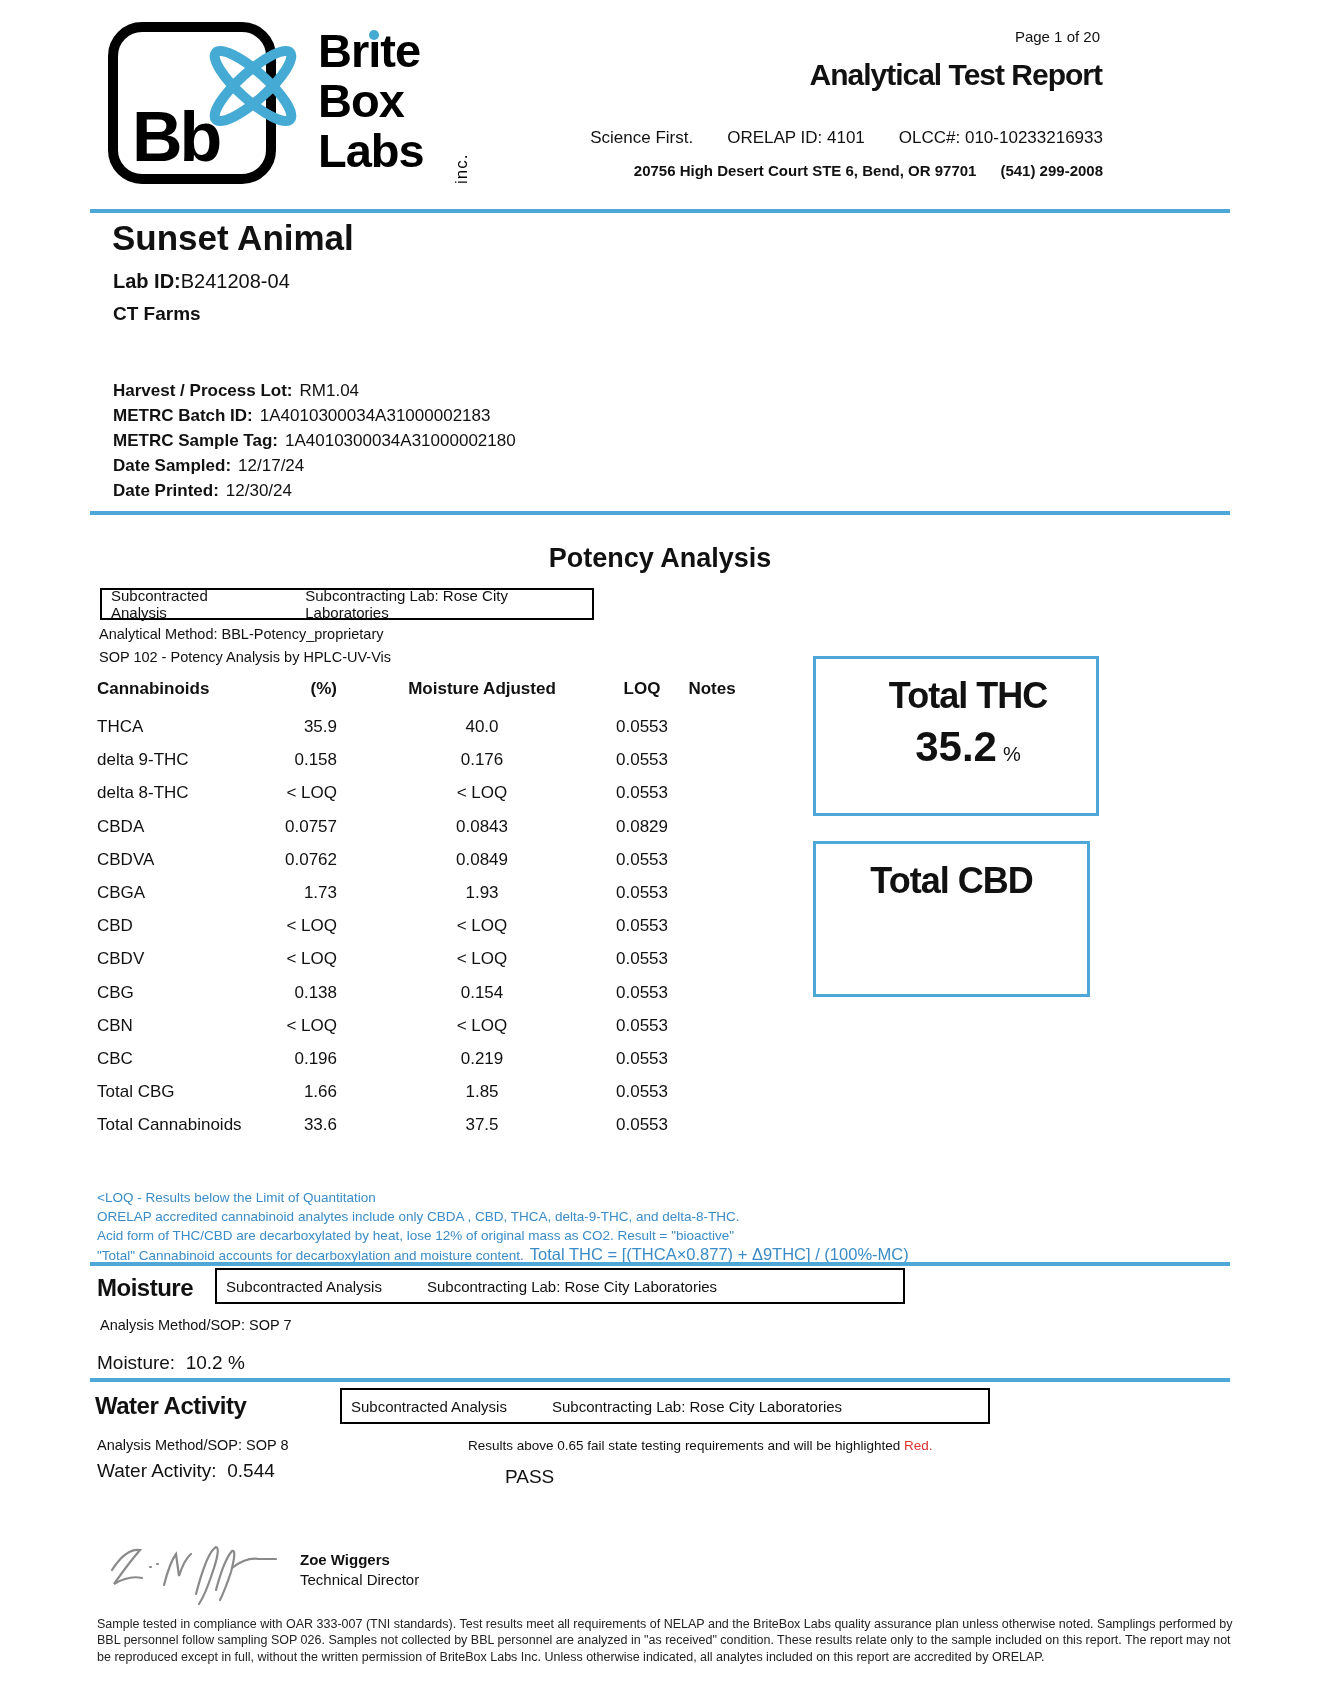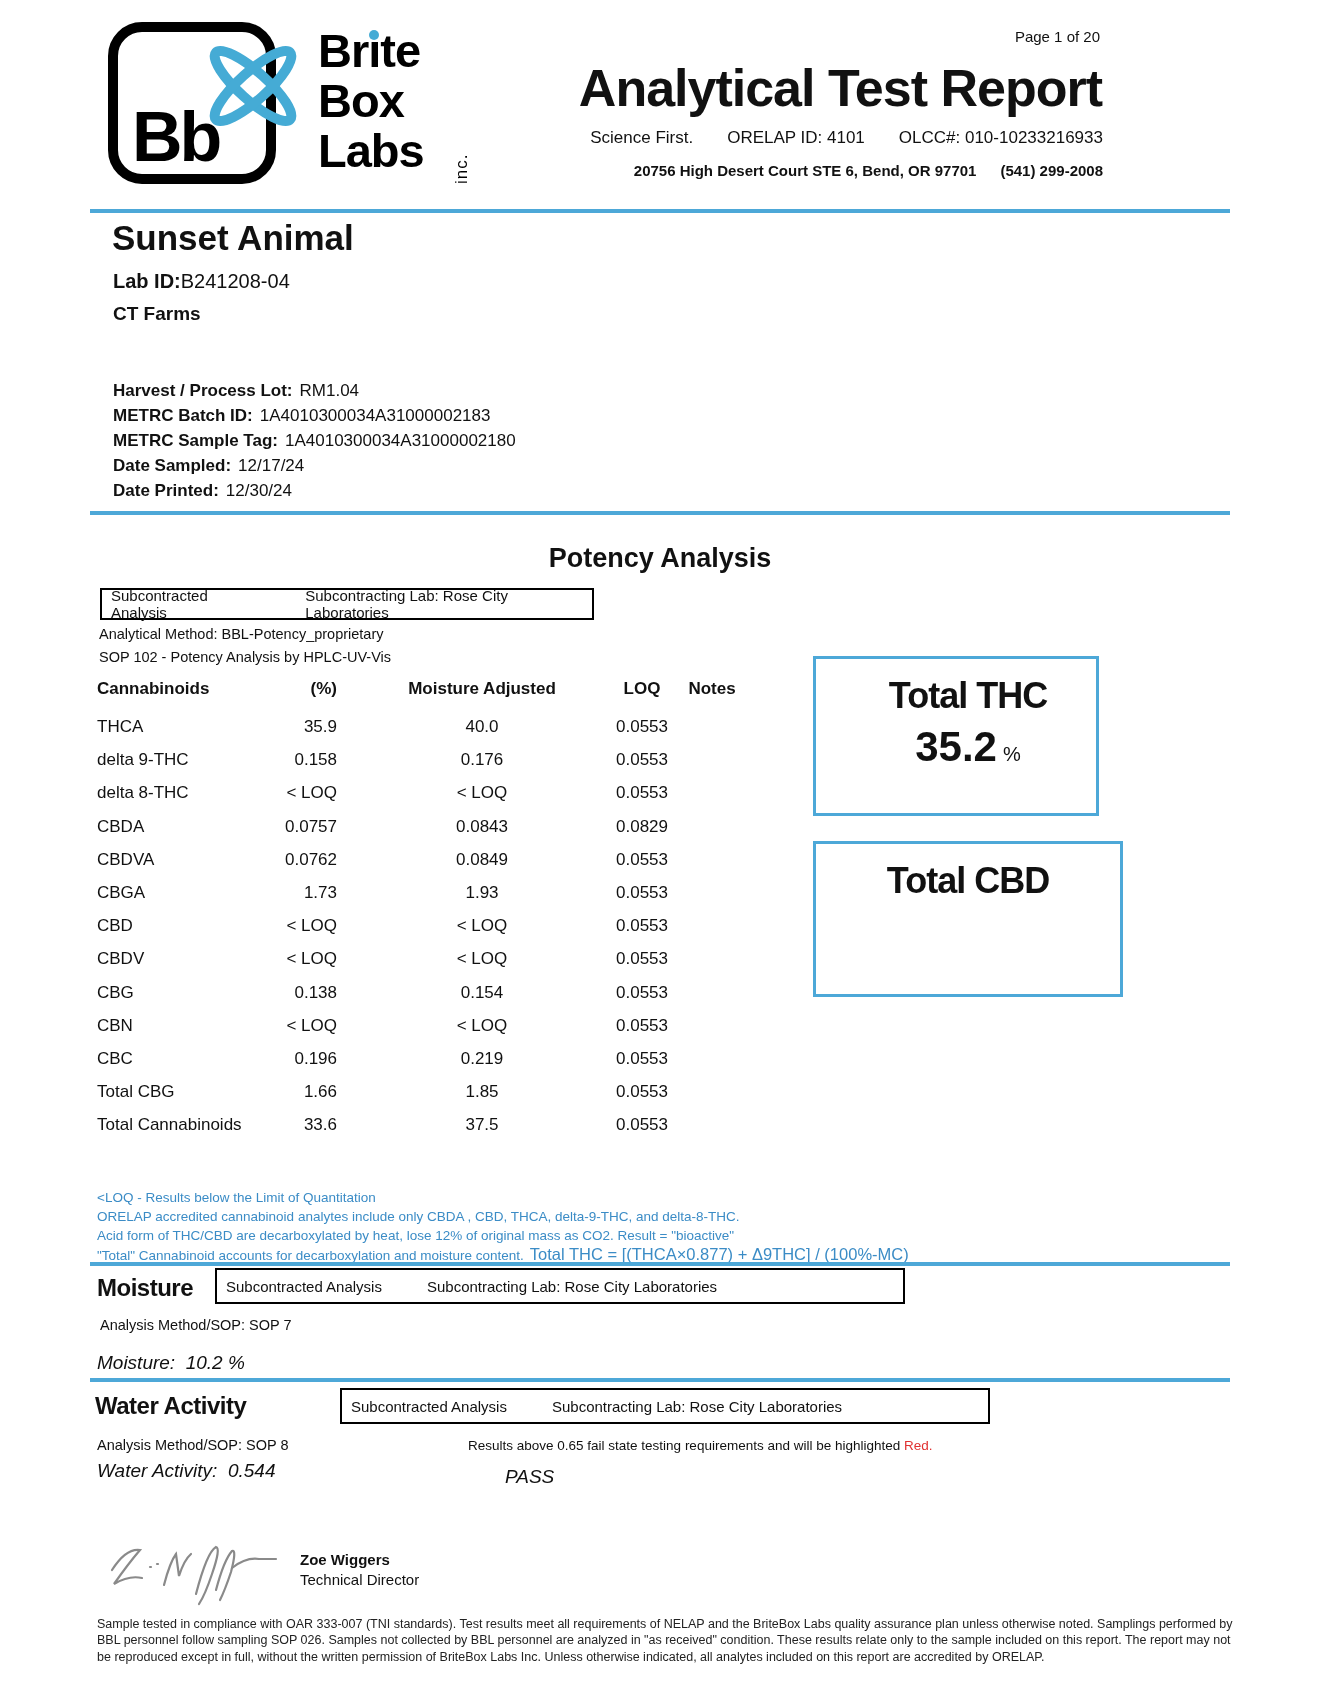--- a/index.html
+++ b/index.html
@@ -9,21 +9,21 @@
   .b{font-weight:bold;}
   
   .logo-box{left:108px;top:22px;width:168px;height:162px;border:10px solid #000;border-radius:34px;box-sizing:border-box;}
   .logo-monogram{position:absolute;left:14px;bottom:2px;font-size:70px;font-weight:800;letter-spacing:-3px;color:#000;line-height:1;}
   .atom{position:absolute;left:76px;top:4px;}
   .logo-words{left:318px;top:26px;font-size:47px;font-weight:800;letter-spacing:-1px;line-height:50px;color:#000;}
   .iwrap{position:relative;display:inline-block;}
   .idot{position:absolute;left:50%;transform:translateX(-50%);top:4px;width:10px;height:10px;border-radius:50%;background:var(--logo-blue);}
   .inc{left:452px;top:184px;transform:rotate(-90deg);transform-origin:0 0;font-size:17px;color:#000;letter-spacing:1px;}
   .page-num{top:28px;right:220px;font-size:15px;}
-  .report-title{top:58px;right:218px;font-size:52px;font-weight:bold;letter-spacing:-1px;}
+  .report-title{top:58px;right:218px;font-size:30px;font-weight:bold;letter-spacing:-1px;}
   .info-line{top:128px;right:217px;font-size:17px;display:flex;gap:34px;}
   .addr-line{top:162px;right:217px;font-size:15px;font-weight:bold;display:flex;gap:24px;}
   .divider{left:90px;width:1140px;height:4px;background:var(--accent);}
   
   .strain{left:112px;top:218px;font-size:35px;font-weight:bold;}
   .labid{left:113px;top:270px;font-size:20px;}
   .labid .b{}
   .client{left:113px;top:303px;font-size:19px;font-weight:bold;}
   .meta{left:113px;font-size:17px;}
   .meta .b{margin-right:7px;}
@@ -38,32 +38,32 @@
   .phead{height:36px;line-height:30px;font-weight:bold;}
   .pcell{position:absolute;top:0;}
   .col-analyte{left:0;width:190px;text-align:left;}
   .col-pct{left:90px;width:150px;text-align:right;}
   .col-ma{left:300px;width:170px;text-align:center;}
   .col-loq{left:475px;width:140px;text-align:center;}
   .col-notes{left:562px;width:106px;text-align:center;}
   
   .totalbox{border:3px solid var(--accent);box-sizing:border-box;text-align:center;background:#fff;}
   .thcbox{left:813px;top:656px;width:286px;height:160px;padding-left:24px;}
-  .cbdbox{left:813px;top:841px;width:310px;height:156px;}
+  .cbdbox{left:813px;top:841px;width:277px;height:156px;}
   .totalbox .tlabel{margin-top:16px;font-size:36px;font-weight:bold;letter-spacing:-1px;}
   .totalbox .tvalue{margin-top:6px;font-size:42px;font-weight:bold;}
   .totalbox .tunit{font-size:20px;font-weight:normal;margin-left:6px;}
   
   .footnotes{left:97px;top:1188px;font-size:13.5px;line-height:19px;color:var(--note-blue);}
   .formula{font-size:16.5px;margin-left:6px;}
   
   .sec-title{font-size:24px;font-weight:bold;letter-spacing:-0.5px;}
   .subbox2{left:215px;top:1268px;width:690px;height:36px;}
   .subbox3{left:340px;top:1388px;width:650px;height:36px;}
-  .resline{font-size:19px;font-style:italic;}
+  .resline{font-size:19px;}
   .failnote{font-size:13.5px;}
   .red{color:var(--alert-red);}
   
   .sig{left:104px;top:1540px;}
   .sig-name{left:300px;top:1551px;font-size:15px;font-weight:bold;}
   .sig-title{left:300px;top:1571px;font-size:15px;}
   .disclaimer{left:97px;top:1616px;width:1136px;font-size:12.5px;line-height:16.4px;color:#222;}
 </style>
 </head>
 <body>

